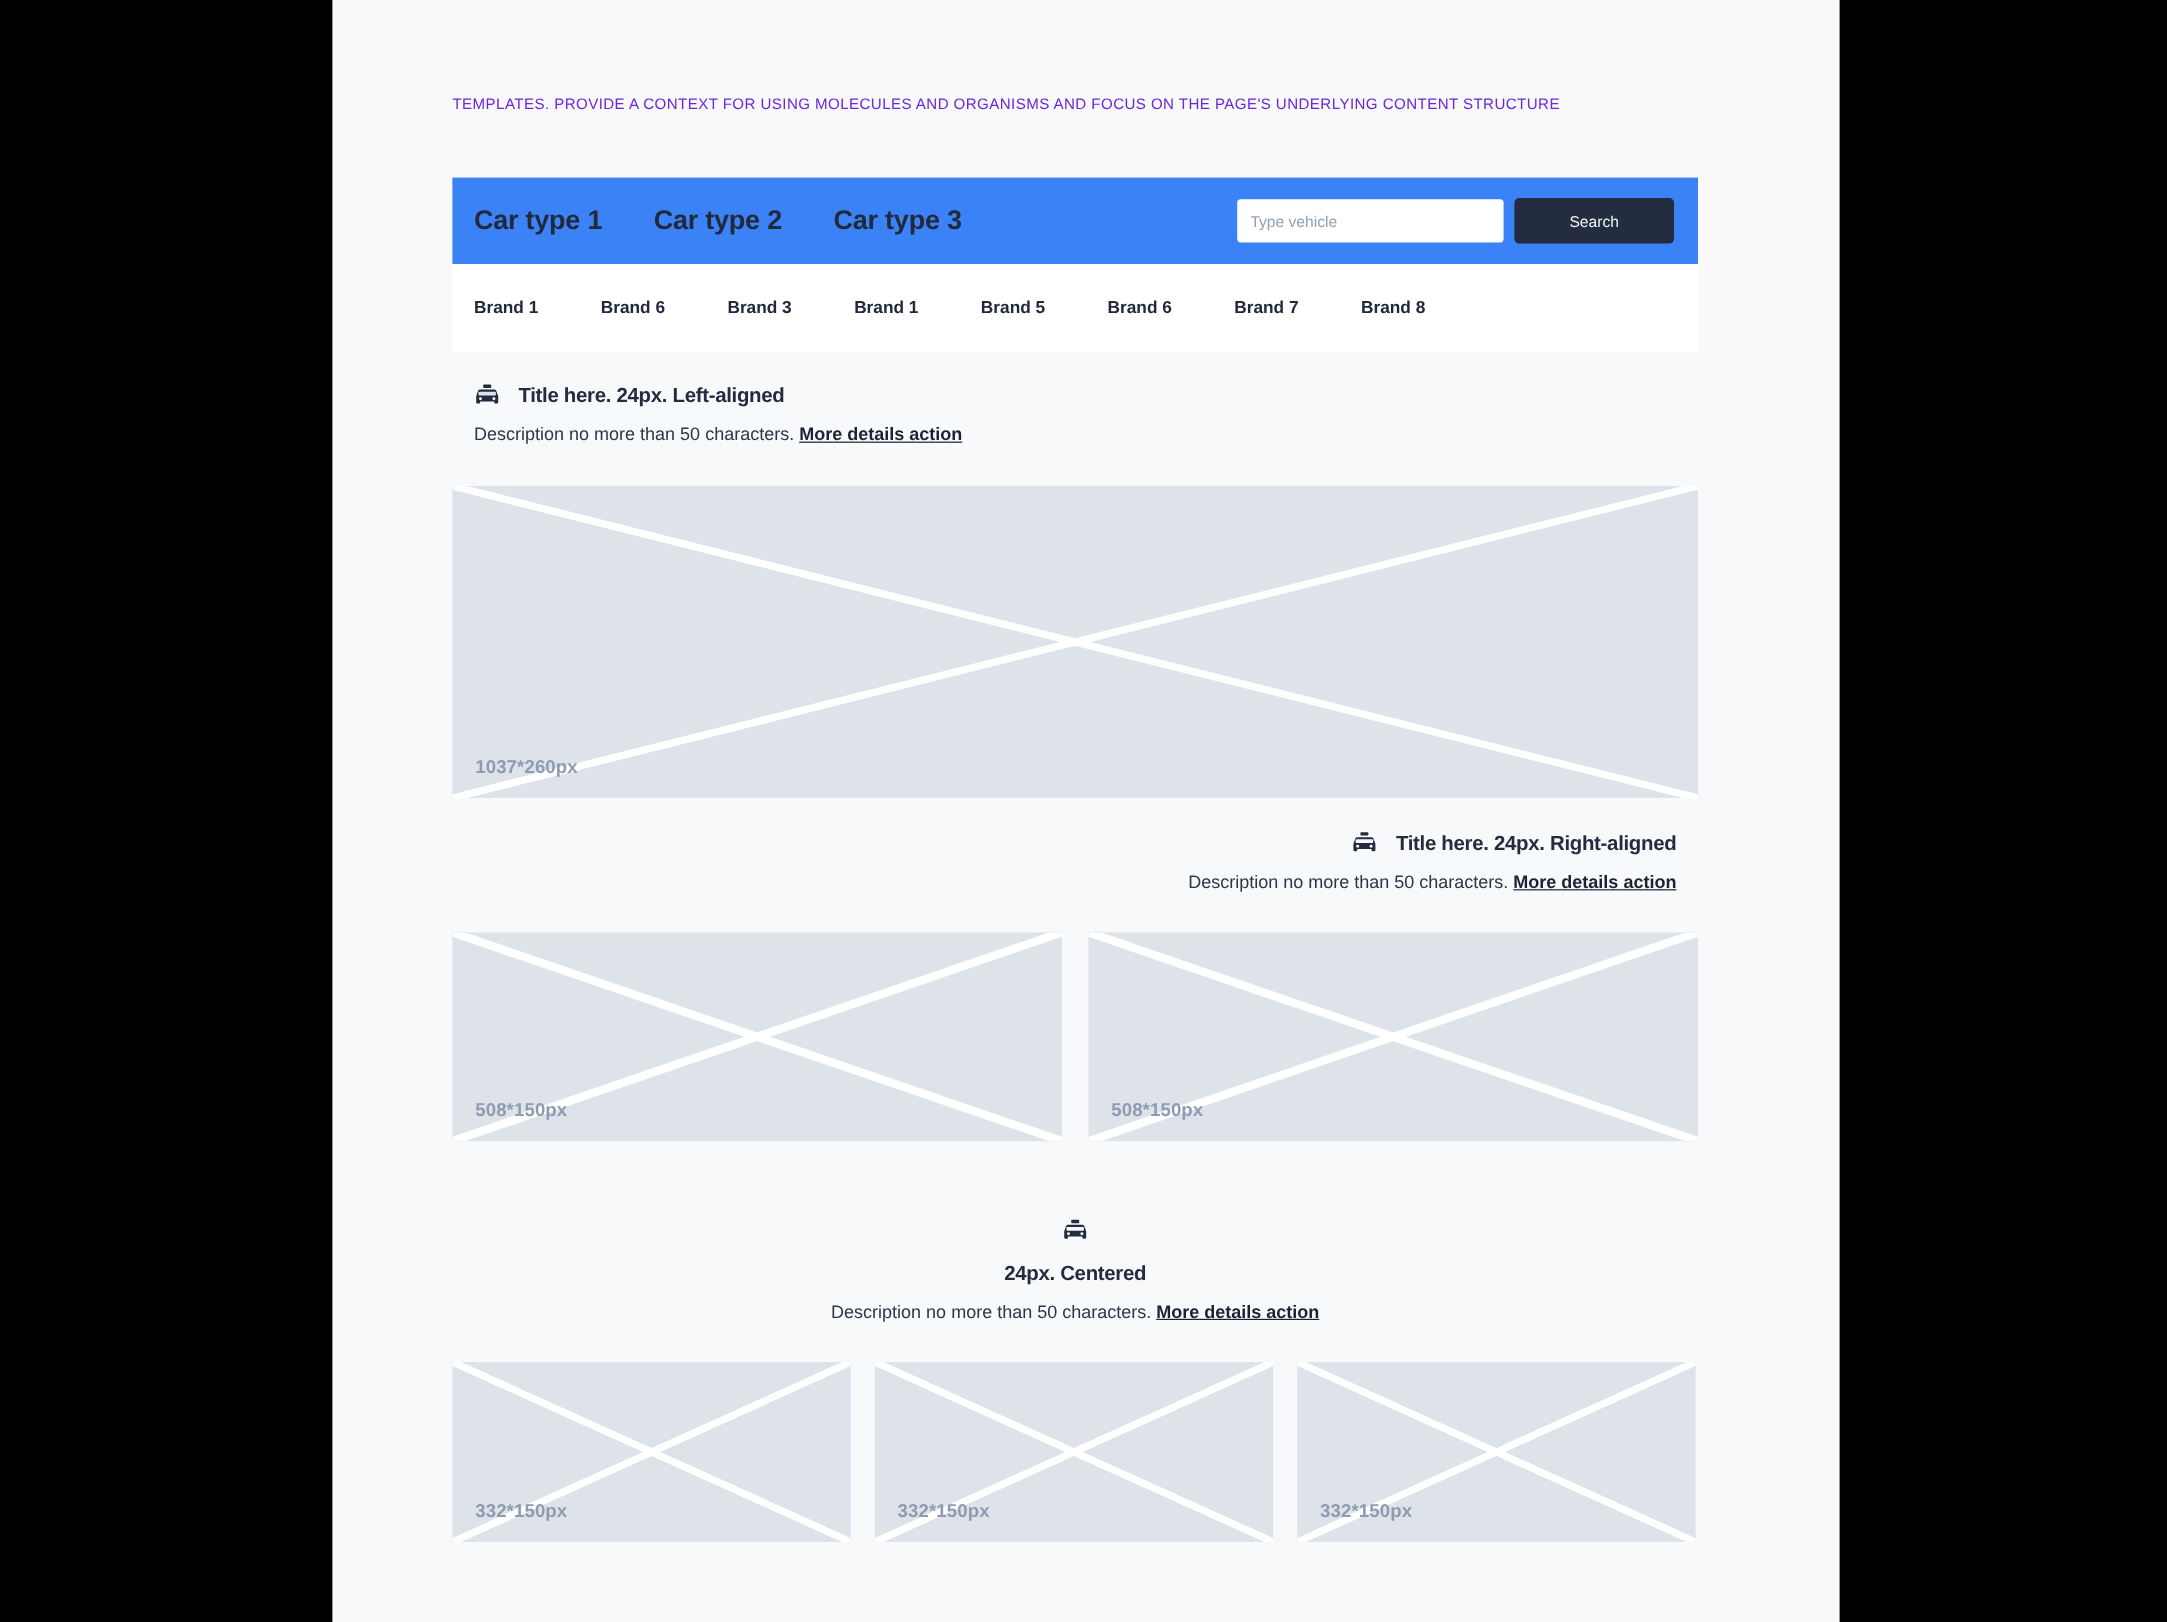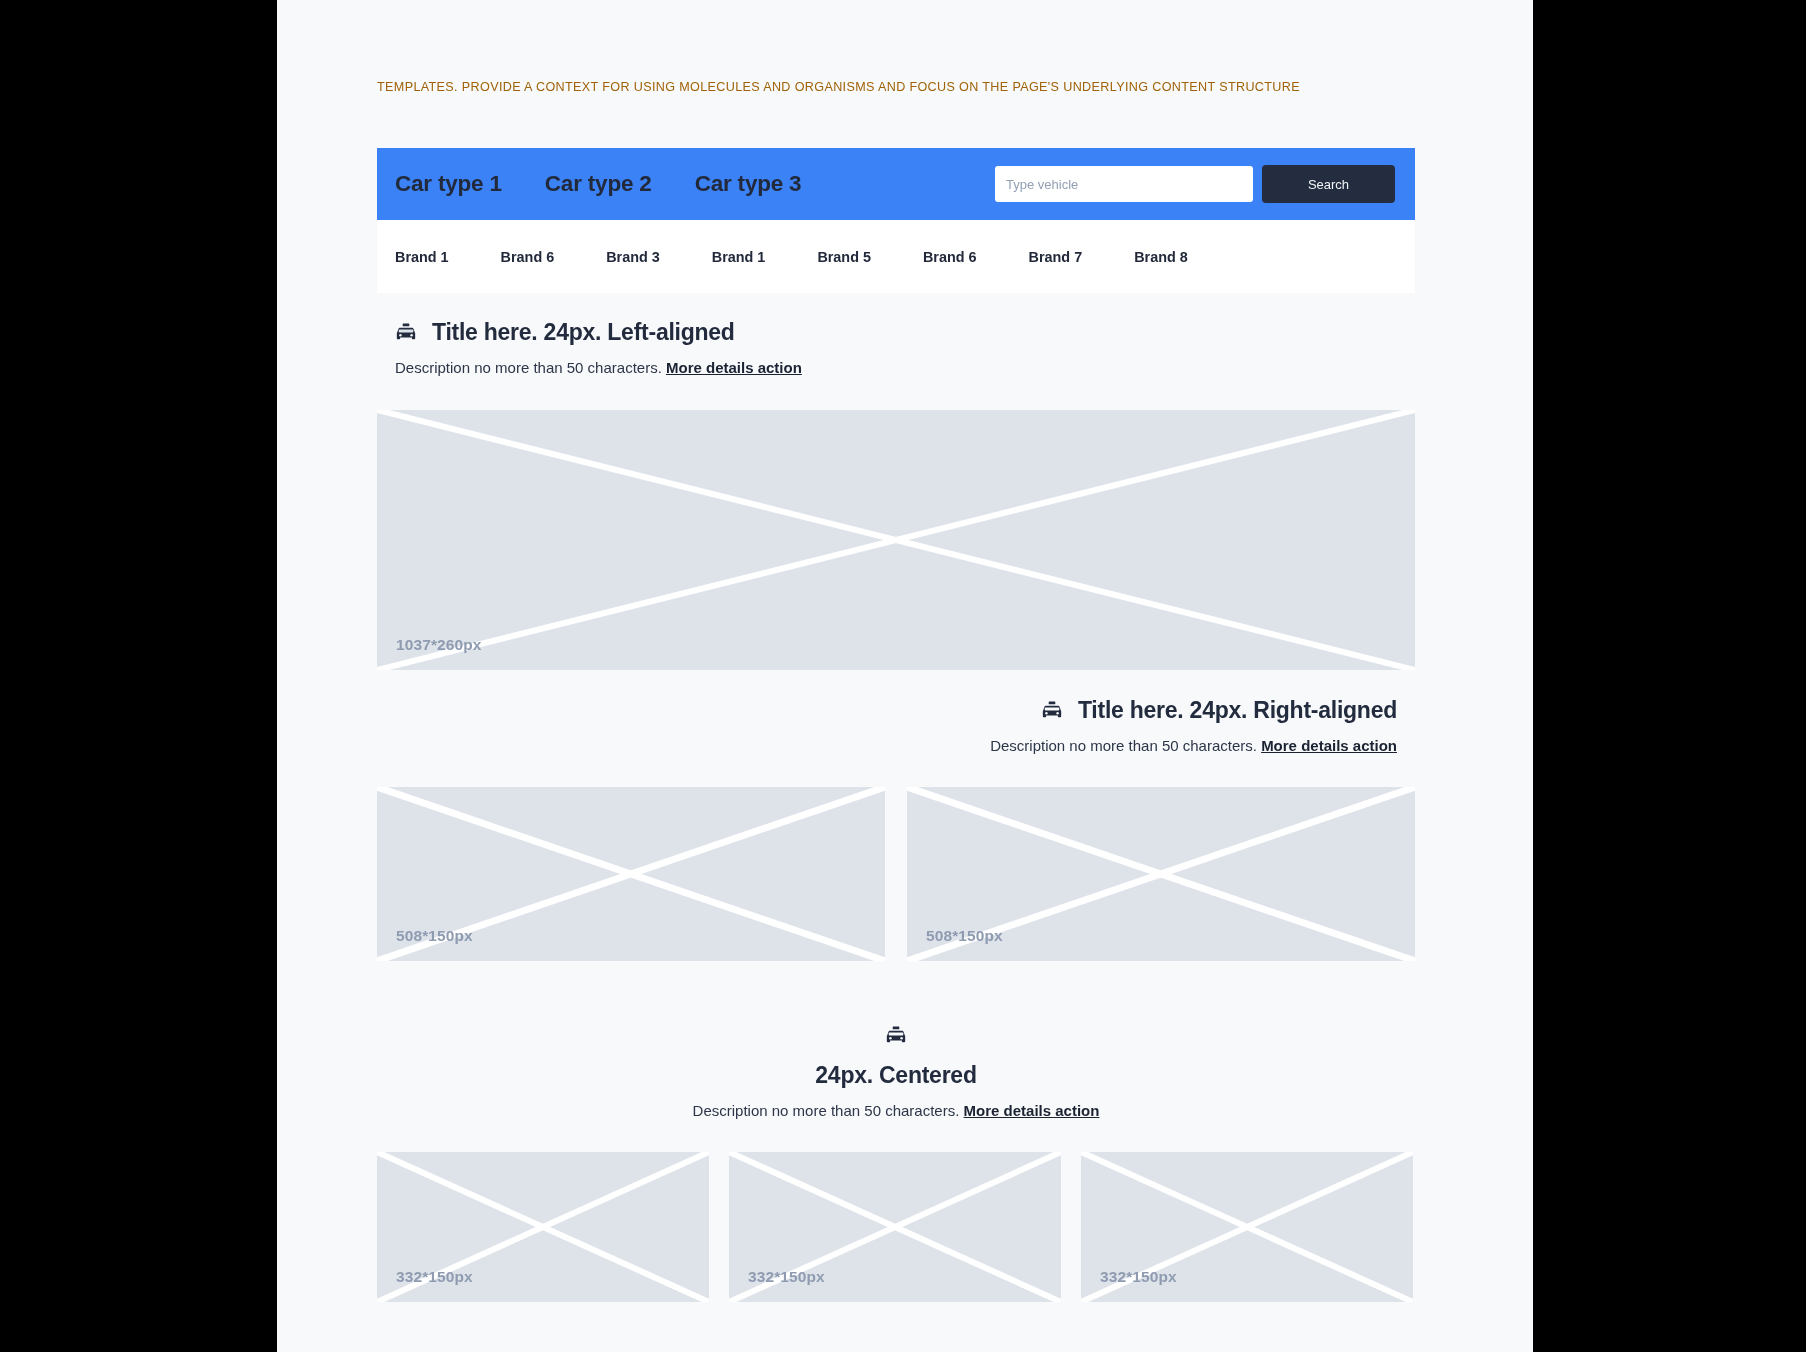--- a/index.html
+++ b/index.html
@@ -21,21 +21,21 @@
     background: #f7f9fb;
     font-family: "Liberation Sans", sans-serif;
   }
 
   .doc-caption {
     position: absolute;
     left: 100px;
     top: 80px;
     font-size: 12.6px;
     letter-spacing: 0.35px;
-    color: #a16207;
+    color: #6d28d9;
     text-transform: uppercase;
     white-space: nowrap;
   }
 
   .template-frame {
     position: absolute;
     left: 100px;
     top: 148px;
     width: 1038px;
   }
@@ -61,21 +61,21 @@
     white-space: nowrap;
     cursor: pointer;
   }
   .search-wrap {
     margin-left: auto;
     display: flex;
     align-items: center;
     gap: 9px;
   }
   .search-input {
-    width: 258px;
+    width: 222px;
     height: 36px;
     background: #ffffff;
     border: none;
     border-radius: 3px;
     padding: 0 11px;
     font-family: "Liberation Sans", sans-serif;
     font-size: 13px;
     color: #4b5568;
     outline: none;
   }
@@ -112,21 +112,21 @@
   
   .section { width: 1038px; }
   .sec-head-left   { text-align: left;   padding-left: 18px; }
   .sec-head-right  { text-align: right;  padding-right: 18px; }
   .sec-head-center { text-align: center; }
 
   .block-title {
     display: flex;
     align-items: center;
     gap: 15px;
-    font-size: 23px;
+    font-size: 17px;
     font-weight: bold;
     color: #232c3e;
     letter-spacing: -0.25px;
     white-space: nowrap;
   }
   .sec-head-right  .block-title { justify-content: flex-end; }
   .sec-head-center .block-title { justify-content: center; flex-direction: column; }
 
   .car-icon { display: block; width: 22px; height: 22px; flex: none; }
 

